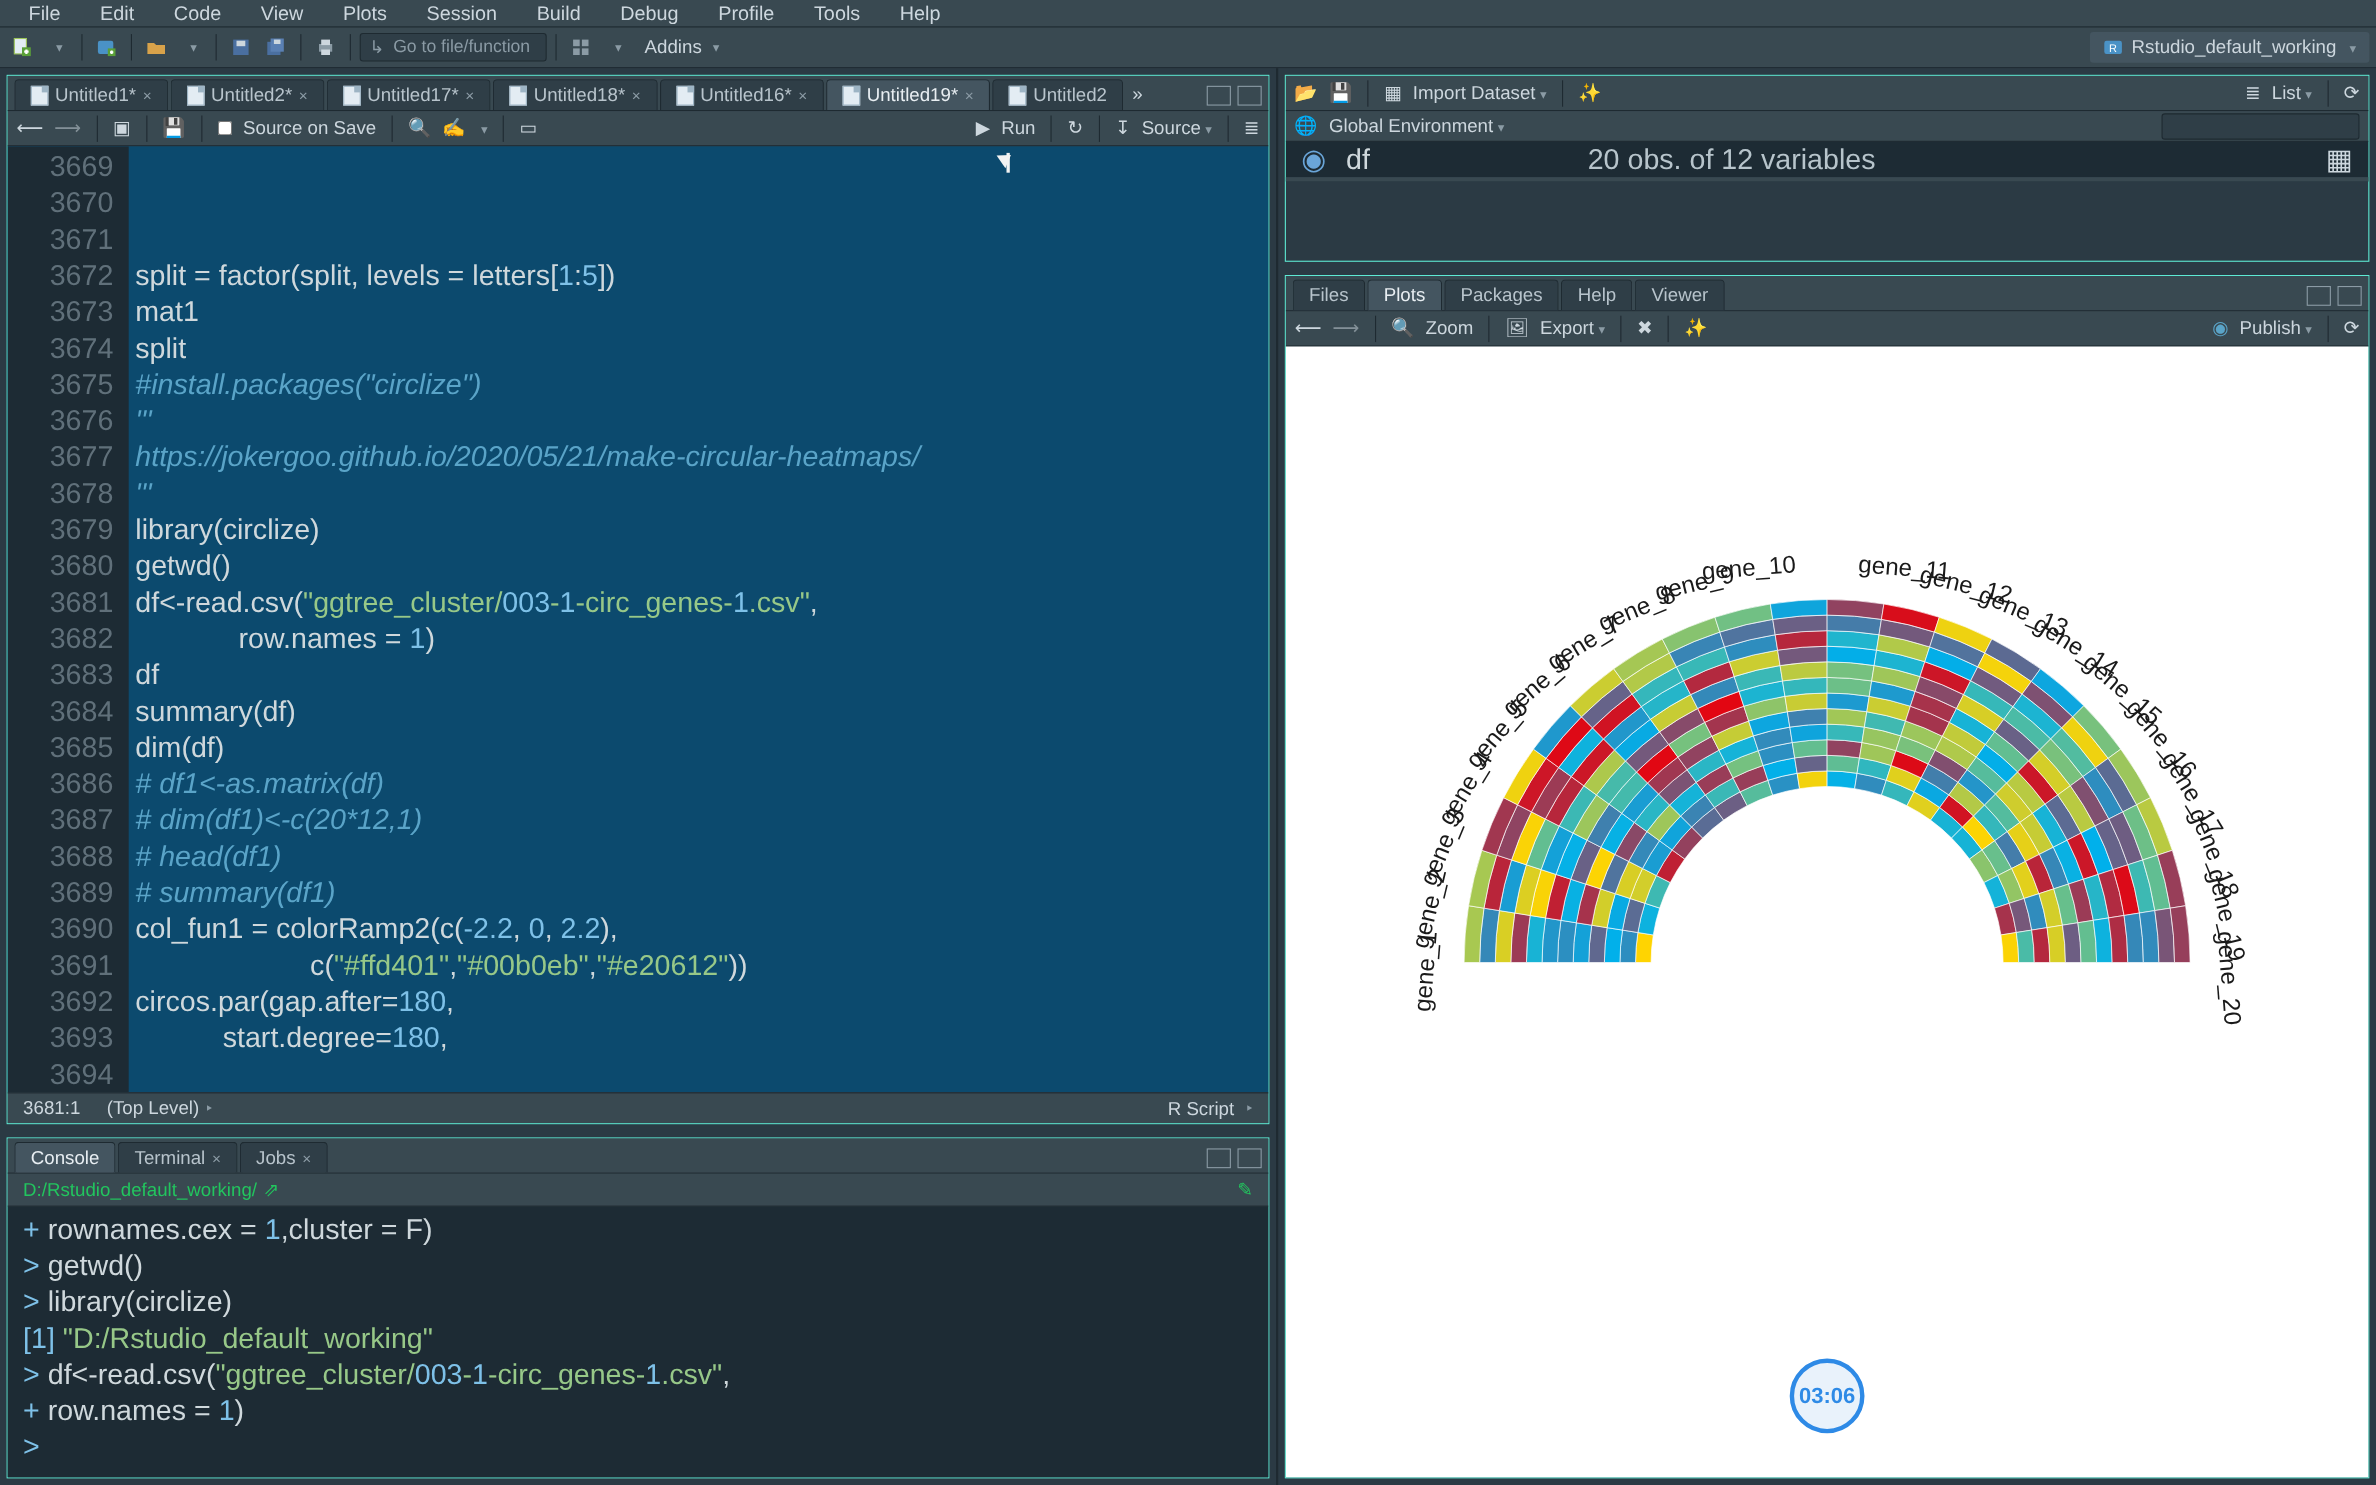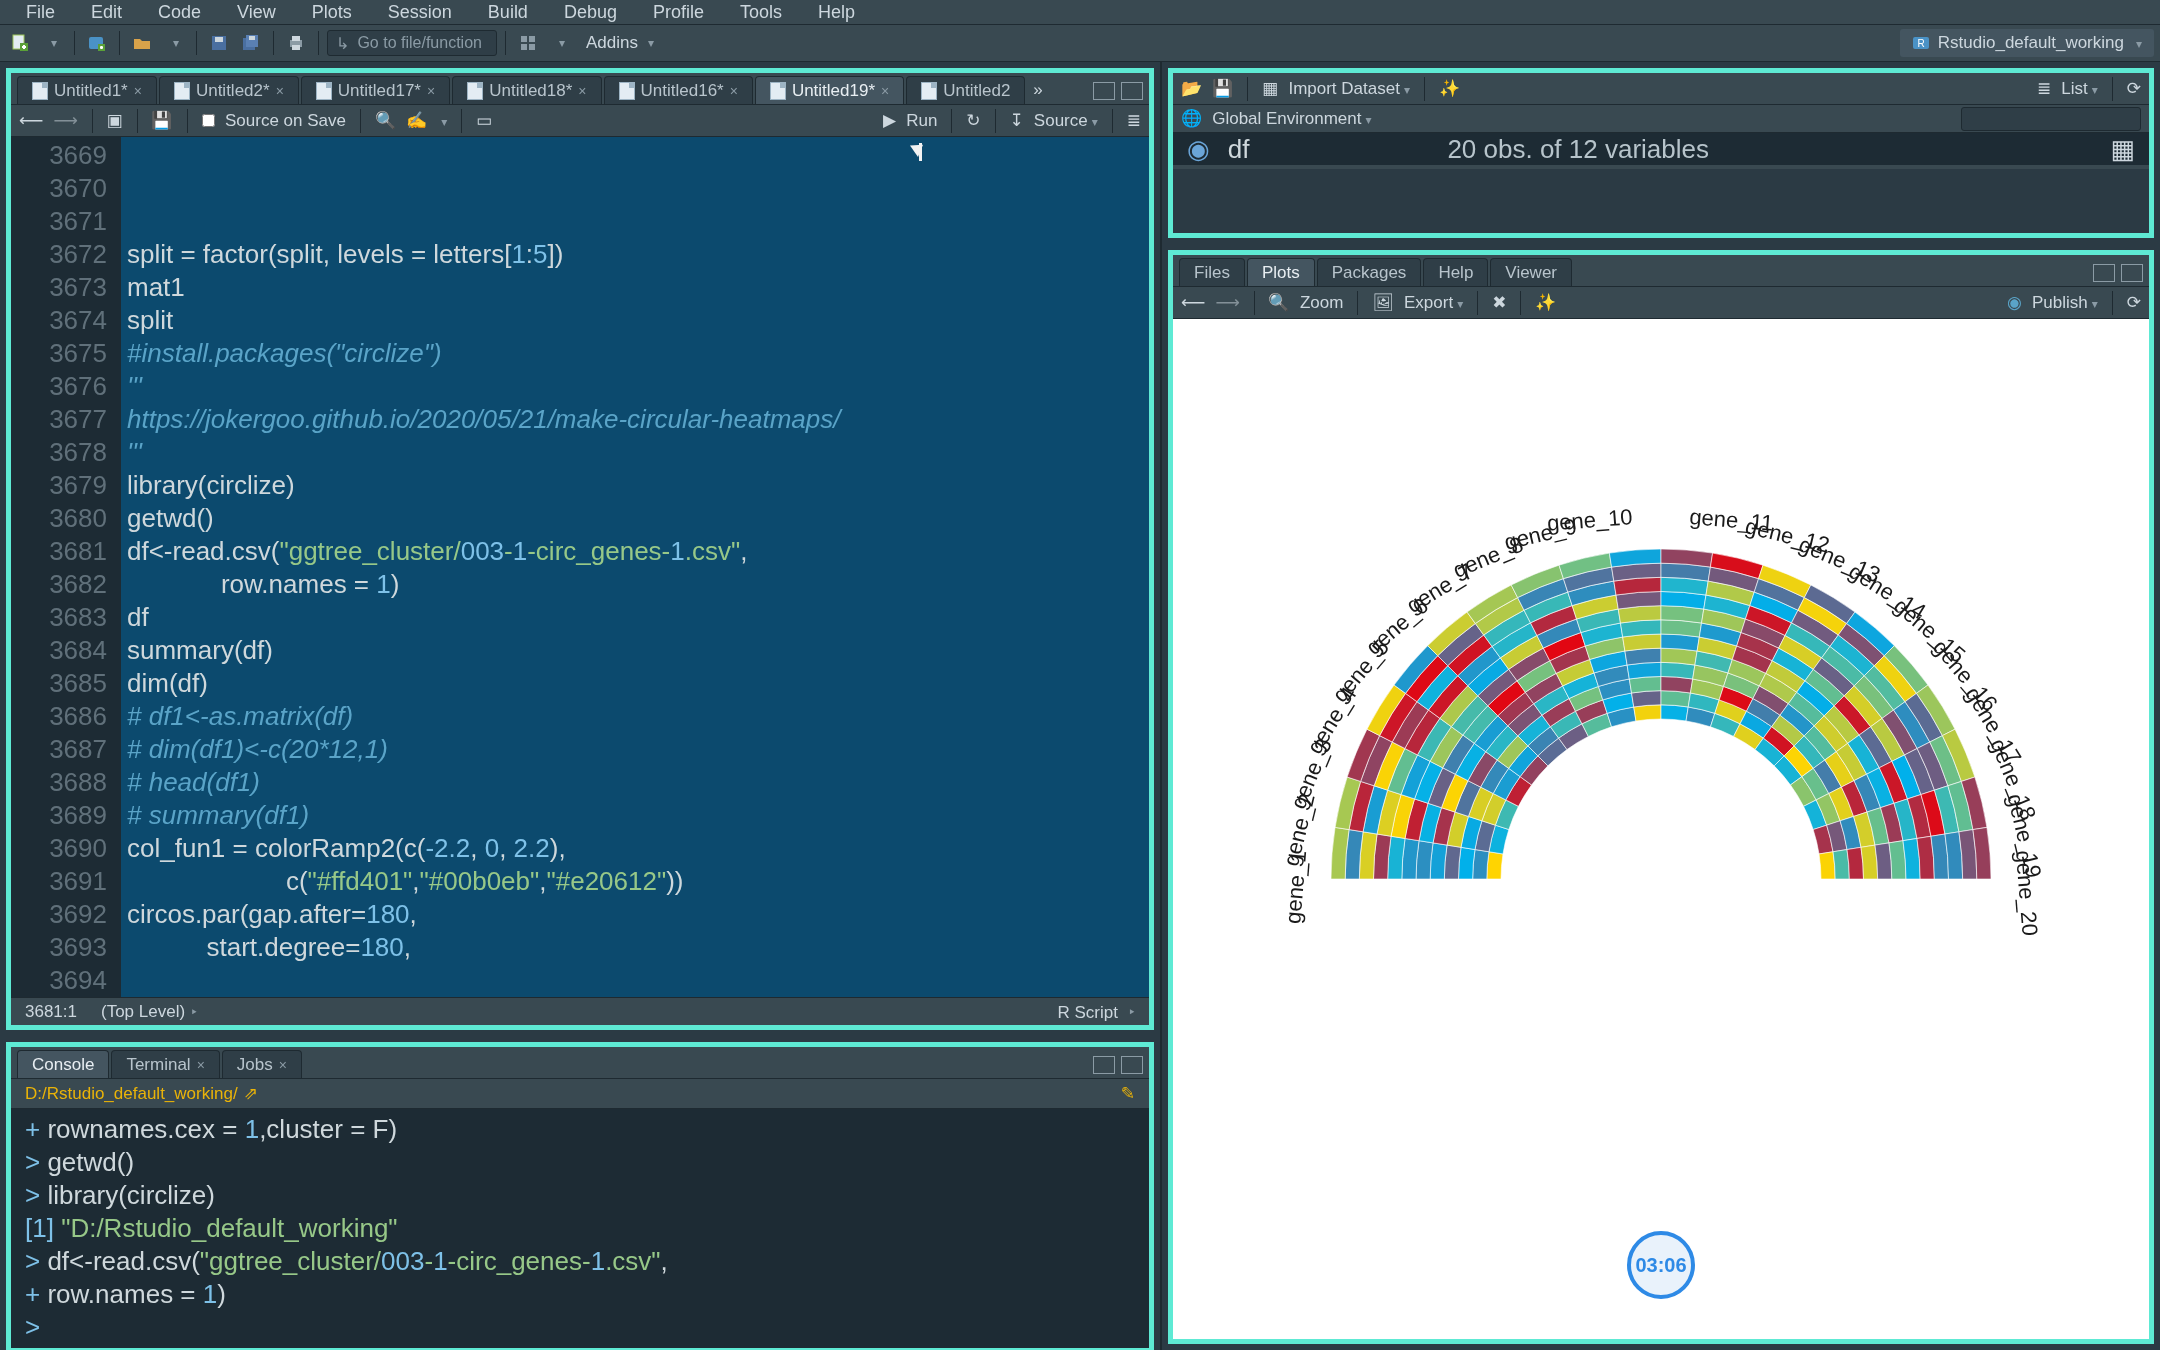--- a/index.html
+++ b/index.html
@@ -22,21 +22,21 @@
 .projectlabel { margin-left: auto; background: #445560; height: 28px; border-radius: 3px;
                 display: flex; align-items: center; padding: 0 12px; font-size: 17px; gap: 8px; }
 .caret::after { content: "▾"; font-size: 12px; margin-left: 4px; color: #8b9ba5; }
 
 
 .workspace    { position: absolute; top: 62px; left: 0; right: 0; bottom: 0; display: flex; }
 .leftcol      { width: 1160px; display: flex; flex-direction: column; }
 .rightcol     { flex: 1; display: flex; flex-direction: column; border-left: 2px solid #1e2a31; }
 
 
-.pane         { display: flex; flex-direction: column; border: 5px solid #5eead4; margin: 6px; background: #2b3a44; }
+.pane         { display: flex; flex-direction: column; border: 1px solid #5eead4; margin: 6px; background: #2b3a44; }
 .tabstrip     { height: 32px; background: #394951; display: flex; align-items: flex-end; padding: 0 6px; gap: 2px;
                 border-bottom: 1px solid #1e2a31; font-size: 17px; }
 .tab          { height: 28px; padding: 0 14px; display: flex; align-items: center; gap: 6px;
                 border: 1px solid #1e2a31; border-bottom: none; border-radius: 4px 4px 0 0;
                 background: #2f3e47; color: #b8c4cc; }
 .tab.active   { background: #445560; color: #e8eef2; }
 .tab .x       { color: #8b9ba5; font-size: 14px; }
 .tabstrip .winicons { margin-left: auto; display: flex; gap: 6px; padding-bottom: 4px; }
 .winicon      { width: 22px; height: 18px; border: 1px solid #8b9ba5; }
 .panetoolbar  { height: 32px; background: #394951; display: flex; align-items: center; padding: 0 8px;
@@ -55,21 +55,21 @@
 .statusline   { height: 28px; background: #394951; display: flex; align-items: center; padding: 0 14px;
                 font-size: 17px; color: #cdd7de; border-top: 1px solid #1e2a31; }
 .statusline .right { margin-left: auto; }
 
 
 .console      { flex: 1; background: #1d2b34; font-family: "Lucida Console", Monaco, monospace;
                 font-size: 26px; line-height: 33px; padding: 4px 14px; overflow: hidden; }
 .prompt       { color: #7ec1e8; }
 .out          { color: #cfd8dc; }
 .consolepath  { height: 30px; background: #394951; display: flex; align-items: center; padding: 0 14px;
-                font-size: 17px; color: #eab308; border-bottom: 1px solid #1e2a31; }
+                font-size: 17px; color: #22c55e; border-bottom: 1px solid #1e2a31; }
 
 
 .envrow       { height: 36px; display: flex; align-items: center; background: #1d2b34;
                 font-family: "Lucida Console", Monaco, monospace; font-size: 26px; padding: 0 14px; gap: 18px;
                 border-bottom: 4px solid #394951; }
 .envrow .name { color: #cfd8dc; }
 .envrow .desc { color: #b7c4cb; margin-left: 180px; }
 .searchbox    { margin-left: auto; width: 180px; height: 24px; background: #2f3e47; border: 1px solid #1e2a31;
                 border-radius: 3px; }
 

